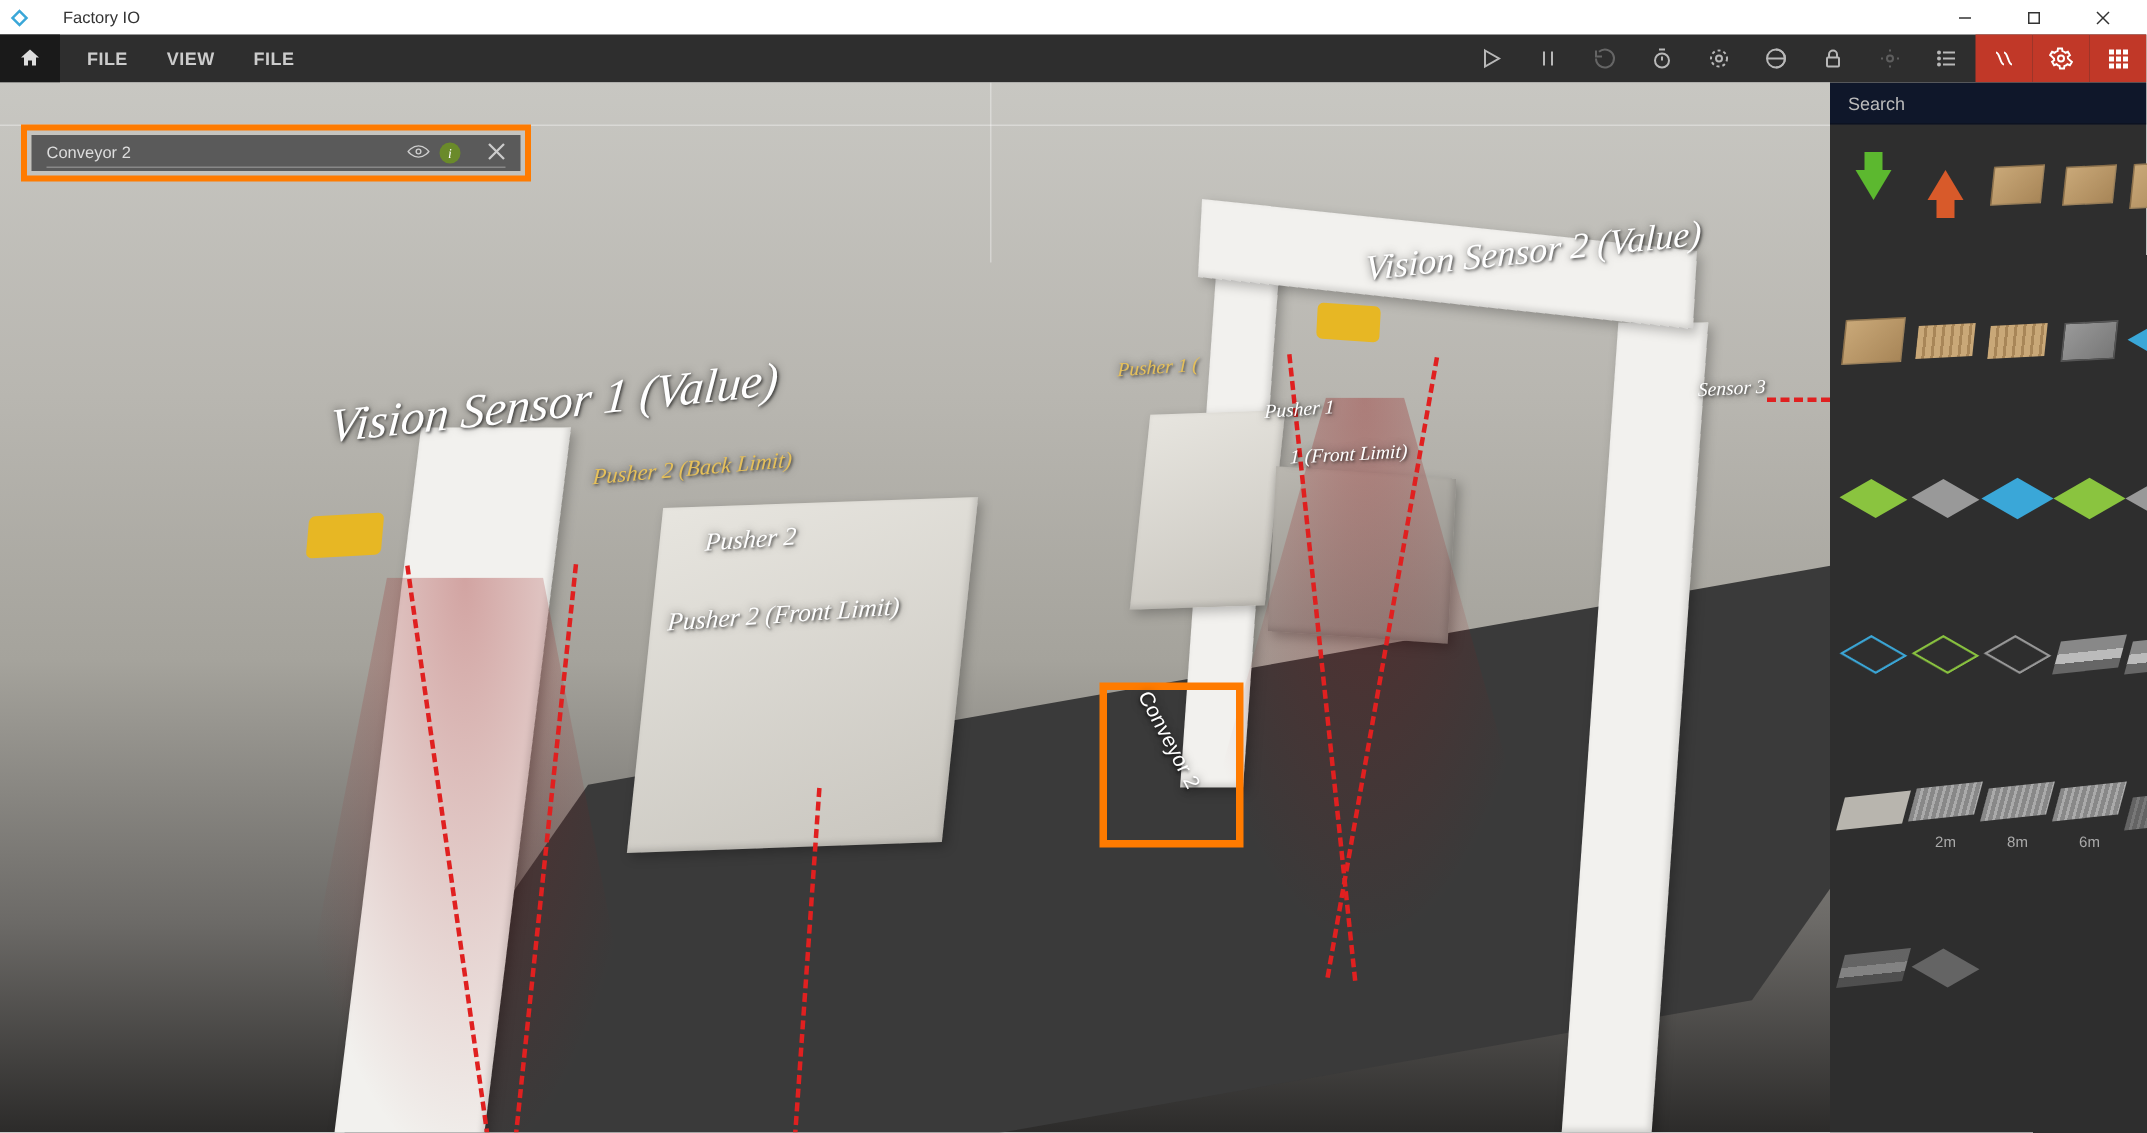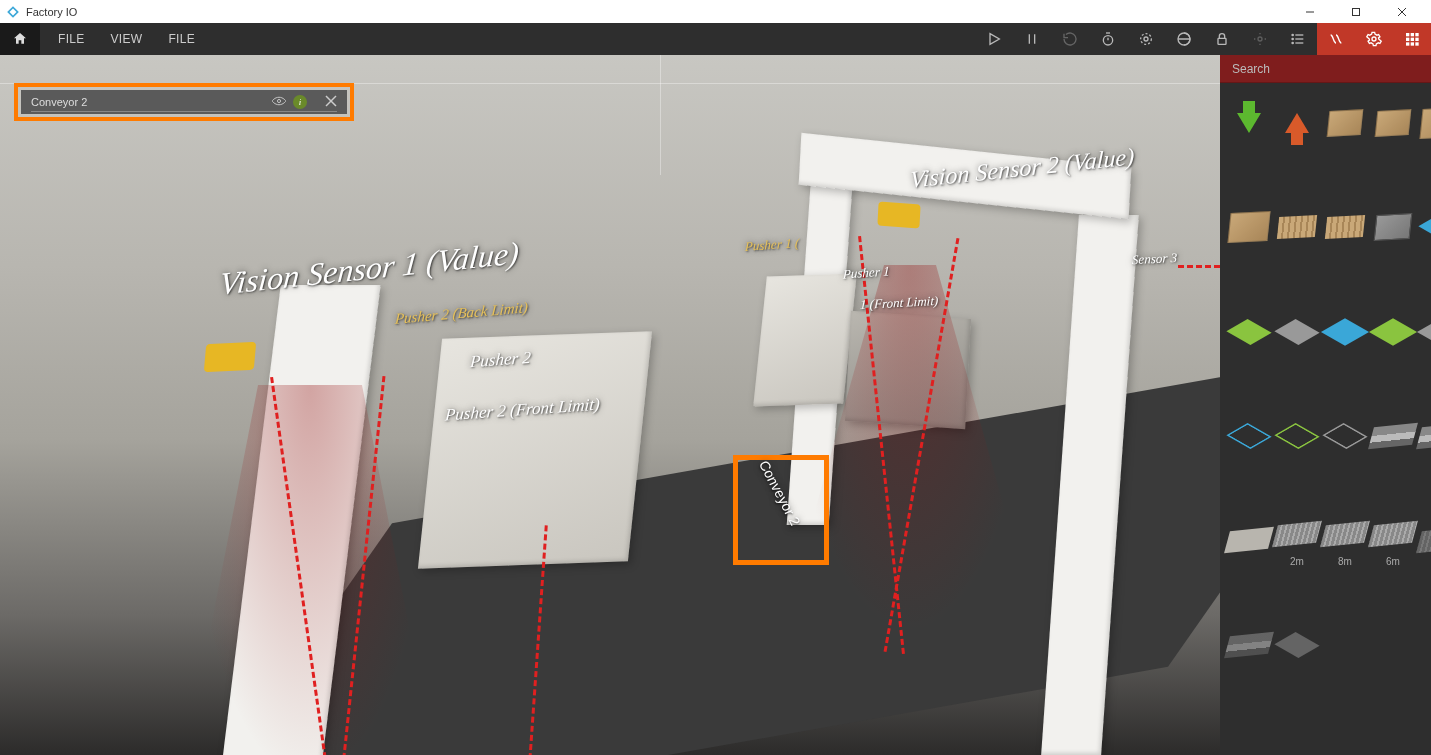--- a/index.html
+++ b/index.html
@@ -2,29 +2,29 @@
 <html><head>
 <meta charset="utf-8">
 <style>
   * { margin:0; padding:0; box-sizing:border-box; font-family:"Segoe UI",Arial,sans-serif; }
   body { width:1431px; height:755px; background:#fff; overflow:hidden; position:relative; }
 
   
   .titlebar { height:23px; background:#fff; display:flex; align-items:center; padding:0 6px; justify-content:space-between; }
   .titlebar-left { display:flex; align-items:center; gap:6px; }
   .app-icon { width:14px; height:14px; }
-  .titlebar-title { font-size:11px; color:#333; }
+  .titlebar-title { font-size:11px; color:#333;margin-left:16px; }
   .window-controls { display:flex; }
   .win-btn { width:46px; height:23px; display:flex; align-items:center; justify-content:center; }
   .win-btn svg { width:10px; height:10px; }
 
   
   .toolbar { height:32px; background:#2e2e2e; display:flex; align-items:center; color:#ccc; position:relative; }
   .home-btn { width:40px; height:32px; background:#1a1a1a; display:flex; align-items:center; justify-content:center; }
-  .menu-items { display:flex; gap:26px; margin-left:18px; font-size:12px; letter-spacing:0.3px; }
+  .menu-items { display:flex; gap:26px; margin-left:18px; font-size:12px; letter-spacing:0.3px;font-weight:bold; }
   .menu-item { cursor:pointer; }
   .toolbar-right { position:absolute; right:0; top:0; height:32px; display:flex; align-items:center; }
   .tb-btn { width:38px; height:32px; display:flex; align-items:center; justify-content:center; color:#b8b8b8; }
   .tb-btn.red-group { background:#c13828; color:#fff; }
   .tb-btn svg { width:16px; height:16px; }
 
   
   .viewport { position:absolute; top:55px; left:0; right:0; bottom:0; background:linear-gradient(180deg,#c8c7c2 0%,#b8b6b0 30%,#a5a39c 55%,#6c6a67 80%,#2c2b2a 100%); overflow:hidden; }
 
   
@@ -45,21 +45,21 @@
 
   
   .block { position:absolute; background:#f2f1ee; box-shadow:inset -2px -2px 4px rgba(0,0,0,0.15),3px 3px 8px rgba(0,0,0,0.25); }
   .conveyor { position:absolute; background:#3a3a3a; transform:skew(-35deg,-10deg); }
   .red-dash { position:absolute; border-left:3px dashed #e02020; }
   .sensor-cone { position:absolute; background:radial-gradient(ellipse at top,rgba(150,20,20,0.35) 0%,rgba(150,20,20,0) 70%); }
 
   
   .palette { position:absolute; top:55px; right:0; bottom:0; width:211px; background:#2e2e2e; color:#ddd; overflow:hidden; }
   .palette-header { height:28px; display:flex; align-items:center; justify-content:space-between; padding:0 12px; background:#1e1e1e; font-size:12px; }
-  .palette-search { height:28px; display:flex; align-items:center; padding:0 12px; background:#7f1d1d; font-size:12px; color:#bbb; border-bottom:1px solid rgba(0,0,0,0.2);text-align:center; }
+  .palette-search { height:28px; display:flex; align-items:center; padding:0 12px; background:#0f172a; font-size:12px; color:#bbb; border-bottom:1px solid rgba(0,0,0,0.2);text-align:center; }
   .palette-grid { display:grid; grid-template-columns:repeat(5,1fr); gap:2px; padding:10px 6px; overflow-y:auto; height:calc(100% - 56px); }
   .palette-grid::-webkit-scrollbar { width:10px; }
   .palette-grid::-webkit-scrollbar-track { background:#2e2e2e; }
   .palette-grid::-webkit-scrollbar-thumb { background:#555; }
   .part-cell { height:60px; display:flex; flex-direction:column; align-items:center; justify-content:center; }
   .part-thumb { width:46px; height:40px; display:flex; align-items:center; justify-content:center; }
   .part-label { font-size:10px; color:#aaa; margin-top:2px; }
 
   
   .thumb-arrow-down { width:0; height:0; border-left:12px solid transparent; border-right:12px solid transparent; border-top:20px solid #5cb82f; position:relative; }

